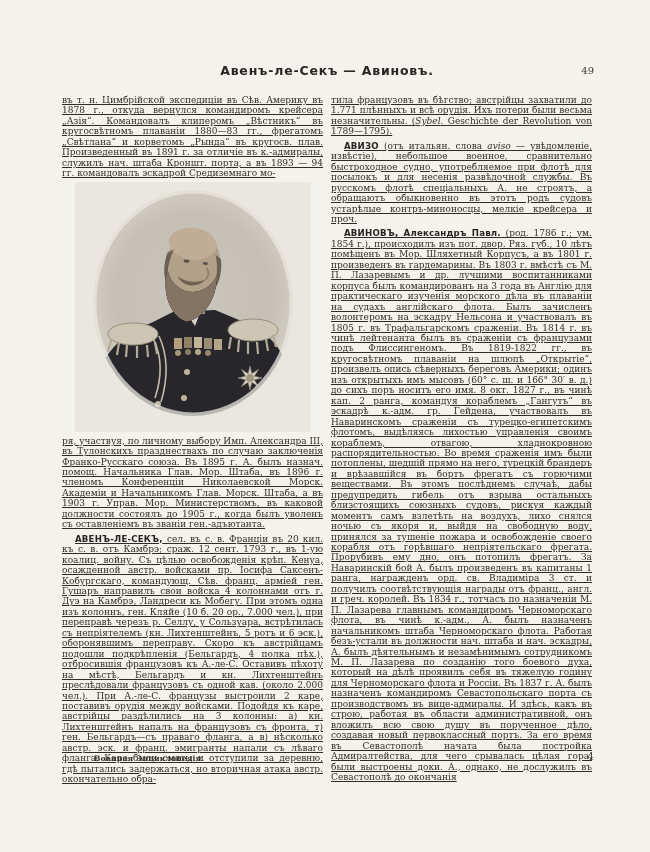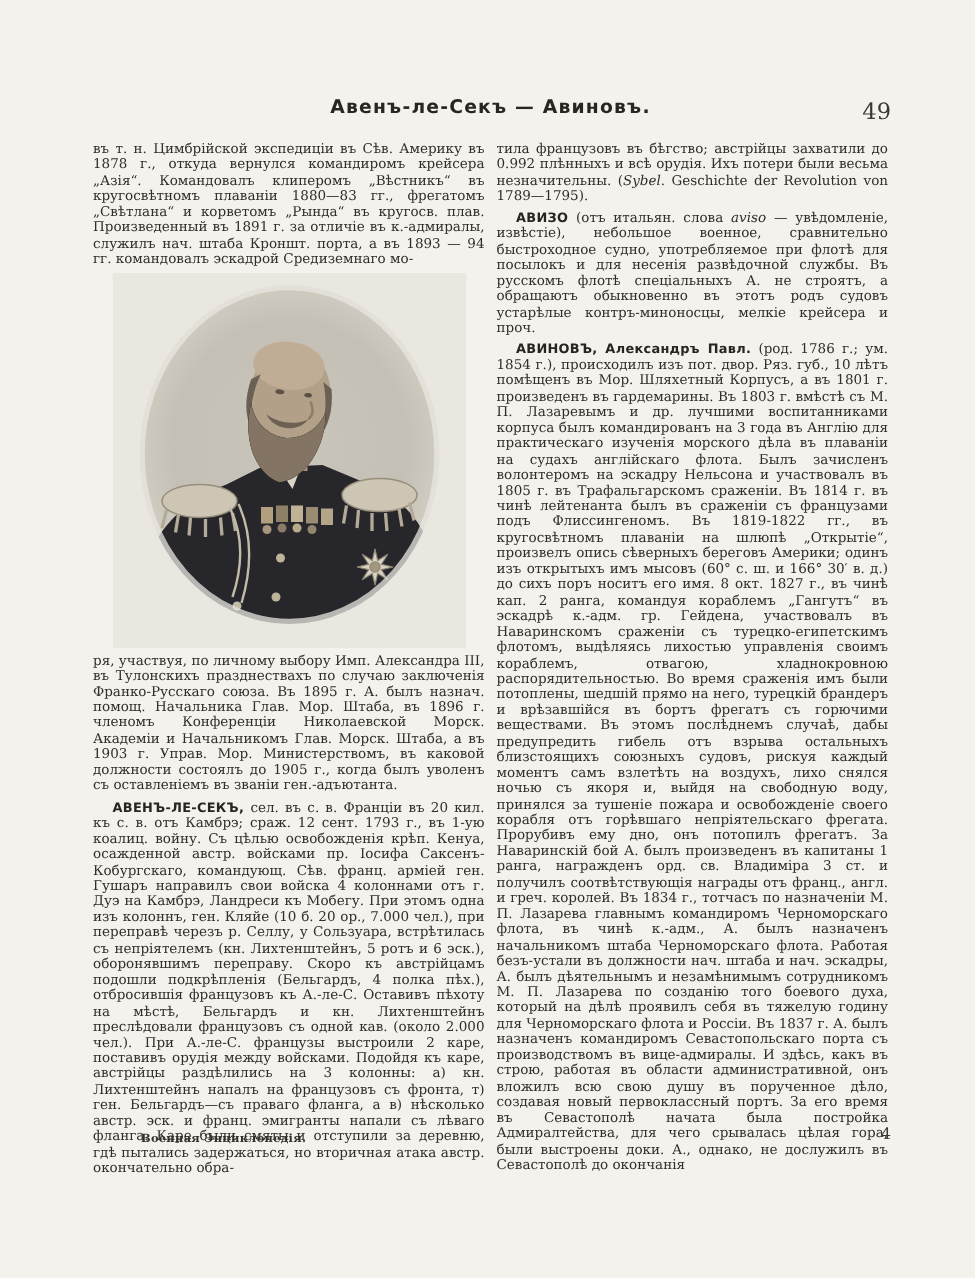--- a/index.html
+++ b/index.html
@@ -11,23 +11,23 @@
   }
   .sheet { position:absolute; left:62px; top:36px; width:530px;margin-top:27px; }
   .running-head { position:relative; height:20px; margin-bottom:12px; }
   .head-title {
     display:block; text-align:center;
     font-family:"DejaVu Sans", sans-serif; font-weight:bold;
     font-size:12.5px; letter-spacing:0.8px; color:#272623;
   }
   .page-num {
     position:absolute; right:-2px; top:2px;
-    font-size:15px; color:#3a3833;
+    font-size:10px; color:#3a3833;
   }
-  .columns { display:flex; gap:8px; }
+  .columns { display:flex; gap:8px;text-decoration:underline; }
   .col {
     width:261px; font-size:9px; line-height:10.45px;
     text-align:justify; color:#302e29;
   }
   .col p { margin:0; }
   .col p.article { margin-top:4px; text-indent:13px; }
   .headword {
     font-family:"DejaVu Sans", sans-serif; font-weight:bold;
     font-size:8.6px; letter-spacing:0.2px; color:#262521;
   }
@@ -146,21 +146,21 @@
             <ellipse cx="118" cy="121" rx="100" ry="113" fill="none" stroke="#e9e7e0" stroke-width="7" opacity="0.75"></ellipse>
           </svg>
         </div>
 
         <p>ря, участвуя, по личному выбору Имп. Александра III, въ Тулонскихъ празднествахъ по случаю заключенія Франко-Русскаго союза. Въ 1895 г. А. былъ назнач. помощ. Начальника Глав. Мор. Штаба, въ 1896 г. членомъ Конференціи Николаевской Морск. Академіи и Начальникомъ Глав. Морск. Штаба, а въ 1903 г. Управ. Мор. Министерствомъ, въ каковой должности состоялъ до 1905 г., когда былъ уволенъ съ оставленіемъ въ званіи ген.-адъютанта.</p>
 
         <p class="article"><span class="headword">АВЕНЪ-ЛЕ-СЕКЪ,</span><span> сел. въ с. в. Франціи въ 20 кил. къ с. в. отъ Камбрэ; сраж. 12 сент. 1793 г., въ 1-ую коалиц. войну. Съ цѣлью освобожденія крѣп. Кенуа, осажденной австр. войсками пр. Іосифа Саксенъ-Кобургскаго, командующ. Сѣв. франц. арміей ген. Гушаръ направилъ свои войска 4 колоннами отъ г. Дуэ на Камбрэ, Ландреси къ Мобегу. При этомъ одна изъ колоннъ, ген. Кляйе (10 б. 20 ор., 7.000 чел.), при переправѣ черезъ р. Селлу, у Сользуара, встрѣтилась съ непріятелемъ (кн. Лихтенштейнъ, 5 ротъ и 6 эск.), оборонявшимъ переправу. Скоро къ австрійцамъ подошли подкрѣпленія (Бельгардъ, 4 полка пѣх.), отбросившія французовъ къ А.-ле-С. Оставивъ пѣхоту на мѣстѣ, Бельгардъ и кн. Лихтенштейнъ преслѣдовали французовъ съ одной кав. (около 2.000 чел.). При А.-ле-С. французы выстроили 2 каре, поставивъ орудія между войсками. Подойдя къ каре, австрійцы раздѣлились на 3 колонны: а) кн. Лихтенштейнъ напалъ на французовъ съ фронта, т) ген. Бельгардъ—съ праваго фланга, а в) нѣсколько австр. эск. и франц. эмигранты напали съ лѣваго фланга. Каре были смяты и отступили за деревню, гдѣ пытались задержаться, но вторичная атака австр. окончательно обра-</span></p>
       </div>
 
       <div class="col">
-        <p><span>тила французовъ въ бѣгство; австрійцы захватили до 0.992 плѣнныхъ и всѣ орудія. Ихъ потери были весьма незначительны. (</span><i>Sybel</i><span>. Geschichte der Revolution von 1789—1795).</span></p>
+        <p><span>тила французовъ въ бѣгство; австрійцы захватили до 1.771 плѣнныхъ и всѣ орудія. Ихъ потери были весьма незначительны. (</span><i>Sybel</i><span>. Geschichte der Revolution von 1789—1795).</span></p>
 
         <p class="article"><span class="headword">АВИЗО</span><span> (отъ итальян. слова </span><i>aviso</i><span> — увѣдомленіе, извѣстіе), небольшое военное, сравнительно быстроходное судно, употребляемое при флотѣ для посылокъ и для несенія развѣдочной службы. Въ русскомъ флотѣ спеціальныхъ А. не строятъ, а обращаютъ обыкновенно въ этотъ родъ судовъ устарѣлые контръ-миноносцы, мелкіе крейсера и проч.</span></p>
 
         <p class="article"><span class="headword">АВИНОВЪ, Александръ Павл.</span><span> (род. 1786 г.; ум. 1854 г.), происходилъ изъ пот. двор. Ряз. губ., 10 лѣтъ помѣщенъ въ Мор. Шляхетный Корпусъ, а въ 1801 г. произведенъ въ гардемарины. Въ 1803 г. вмѣстѣ съ М. П. Лазаревымъ и др. лучшими воспитанниками корпуса былъ командированъ на 3 года въ Англію для практическаго изученія морского дѣла въ плаваніи на судахъ англійскаго флота. Былъ зачисленъ волонтеромъ на эскадру Нельсона и участвовалъ въ 1805 г. въ Трафальгарскомъ сраженіи. Въ 1814 г. въ чинѣ лейтенанта былъ въ сраженіи съ французами подъ Флиссингеномъ. Въ 1819-1822 гг., въ кругосвѣтномъ плаваніи на шлюпѣ „Открытіе“, произвелъ опись сѣверныхъ береговъ Америки; одинъ изъ открытыхъ имъ мысовъ (60° с. ш. и 166° 30′ в. д.) до сихъ поръ носитъ его имя. 8 окт. 1827 г., въ чинѣ кап. 2 ранга, командуя кораблемъ „Гангутъ“ въ эскадрѣ к.-адм. гр. Гейдена, участвовалъ въ Наваринскомъ сраженіи съ турецко-египетскимъ флотомъ, выдѣляясь лихостью управленія своимъ кораблемъ, отвагою, хладнокровною распорядительностью. Во время сраженія имъ были потоплены, шедшій прямо на него, турецкій брандеръ и врѣзавшійся въ бортъ фрегатъ съ горючими веществами. Въ этомъ послѣднемъ случаѣ, дабы предупредить гибель отъ взрыва остальныхъ близстоящихъ союзныхъ судовъ, рискуя каждый моментъ самъ взлетѣть на воздухъ, лихо снялся ночью съ якоря и, выйдя на свободную воду, принялся за тушеніе пожара и освобожденіе своего корабля отъ горѣвшаго непріятельскаго фрегата. Прорубивъ ему дно, онъ потопилъ фрегатъ. За Наваринскій бой А. былъ произведенъ въ капитаны 1 ранга, награжденъ орд. св. Владиміра 3 ст. и получилъ соотвѣтствующія награды отъ франц., англ. и греч. королей. Въ 1834 г., тотчасъ по назначеніи М. П. Лазарева главнымъ командиромъ Черноморскаго флота, въ чинѣ к.-адм., А. былъ назначенъ начальникомъ штаба Черноморскаго флота. Работая безъ-устали въ должности нач. штаба и нач. эскадры, А. былъ дѣятельнымъ и незамѣнимымъ сотрудникомъ М. П. Лазарева по созданію того боевого духа, который на дѣлѣ проявилъ себя въ тяжелую годину для Черноморскаго флота и Россіи. Въ 1837 г. А. былъ назначенъ командиромъ Севастопольскаго порта съ производствомъ въ вице-адмиралы. И здѣсь, какъ въ строю, работая въ области административной, онъ вложилъ всю свою душу въ порученное дѣло, создавая новый первоклассный портъ. За его время въ Севастополѣ начата была постройка Адмиралтейства, для чего срывалась цѣлая гора, были выстроены доки. А., однако, не дослужилъ въ Севастополѣ до окончанія</span></p>
       </div>
 
     </div>
   </div>
 
   <div class="page-footer">

